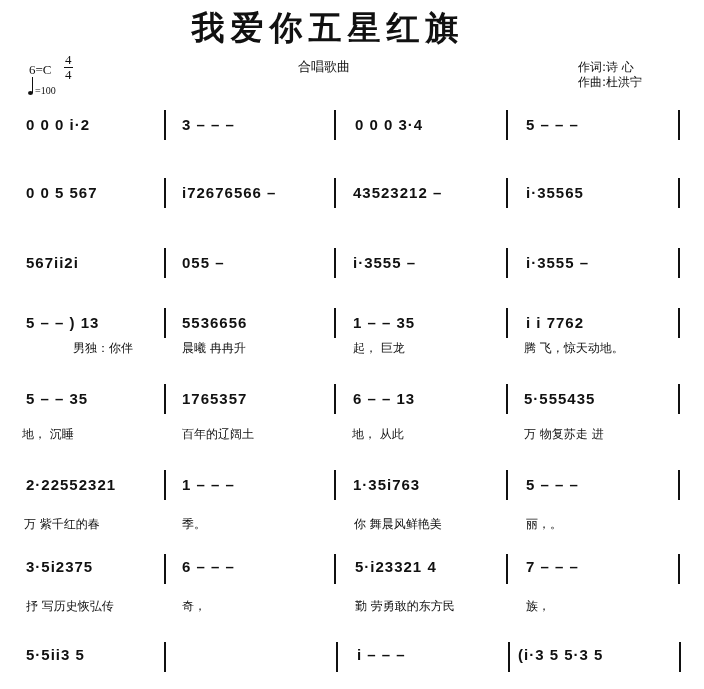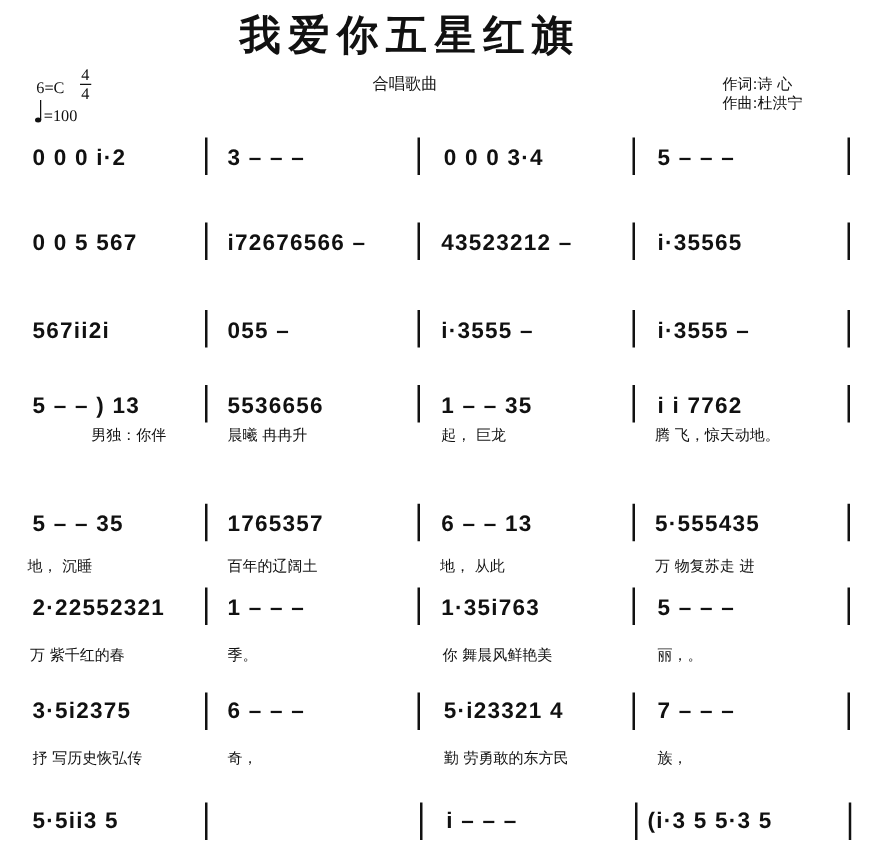--- a/index.html
+++ b/index.html
@@ -4,27 +4,27 @@
 <style>
   html, body { margin: 0; padding: 0; background: #ffffff; }
   body { width: 704px; height: 689px; position: relative; overflow: hidden; font-family: "DejaVu Sans", sans-serif; color: #111; }
   .title { position: absolute; left: 0; width: 704px; top: 6px; text-align: center; font-family: "DejaVu Serif", serif; font-size: 33px; letter-spacing: 6px; font-weight: bold; }
   .title span { position: relative; left: -24px; font-family: Liberation Mono, monospace; }
   .subtitle { position: absolute; left: 298px; top: 58px; font-size: 13px; }
   .credits { position: absolute; left: 578px; top: 60px; font-size: 12px; line-height: 15px; }
   .key { position: absolute; left: 29px; top: 62px; font-family: "Liberation Serif", serif; font-size: 13px; }
   .timesig { position: absolute; left: 64px; top: 53px; font-family: "Liberation Serif", serif; font-size: 13px; text-align: center; line-height: 14px; }
   .timesig .top { border-bottom: 1px solid #111; padding: 0 1px; }
-  .tempo { position: absolute; left: 28px; top: 85px; font-family: "Liberation Serif", serif; font-size: 13px; }
+  .tempo { position: absolute; left: 28px; top: 85px; font-family: "Liberation Serif", serif; font-size: 10px; }
   .tempo .note { display: inline-block; width: 5px; height: 4px; background:#111; border-radius: 50%; position: relative; top: 1px; margin-right: 2px; }
   .tempo .note::after { content: ""; position: absolute; right: 0; bottom: 2px; width: 1.5px; height: 16px; background: #111; }
 
   .row { position: absolute; left: 0; width: 704px; height: 60px; }
   .bar { position: absolute; width: 1.5px; background: #111; height: 30px; }
-  .measure { position: absolute; font-family: "Liberation Sans", sans-serif; font-weight: bold; font-size: 18px; white-space: nowrap; letter-spacing: 1px; }
+  .measure { position: absolute; font-family: "Liberation Sans", sans-serif; font-weight: bold; font-size: 15px; white-space: nowrap; letter-spacing: 1px; }
   .lyric { position: absolute; font-size: 12px; white-space: nowrap; }
 </style>
 </head>
 <body>
 
 <div class="title"><span>我爱你五星红旗</span></div>
 <div class="subtitle">合唱歌曲</div>
 <div class="credits">
   <div>作词:诗  心</div>
   <div>作曲:杜洪宁</div>
@@ -77,21 +77,21 @@
   <div class="measure" style="left:353px;top:6px">1 – – 35</div>
   <div class="bar" style="left:506px;top:0"></div>
   <div class="measure" style="left:526px;top:6px">i i 7762</div>
   <div class="bar" style="left:678px;top:0"></div>
   <div class="lyric" style="left:73px;top:32px">男独：你伴</div>
   <div class="lyric" style="left:182px;top:32px">晨曦  冉冉升</div>
   <div class="lyric" style="left:353px;top:32px">起，        巨龙</div>
   <div class="lyric" style="left:524px;top:32px">腾   飞，惊天动地。</div>
 </div>
 
-<div class="row" style="top:403px">
+<div class="row" style="top:384px">
   <div class="measure" style="left:26px;top:6px">5 – – 35</div>
   <div class="bar" style="left:164px;top:0"></div>
   <div class="measure" style="left:182px;top:6px">1765357</div>
   <div class="bar" style="left:334px;top:0"></div>
   <div class="measure" style="left:353px;top:6px">6 – – 13</div>
   <div class="bar" style="left:506px;top:0"></div>
   <div class="measure" style="left:524px;top:6px">5·555435</div>
   <div class="bar" style="left:678px;top:0"></div>
   <div class="lyric" style="left:22px;top:42px">地，          沉睡</div>
   <div class="lyric" style="left:182px;top:42px">百年的辽阔土</div>

